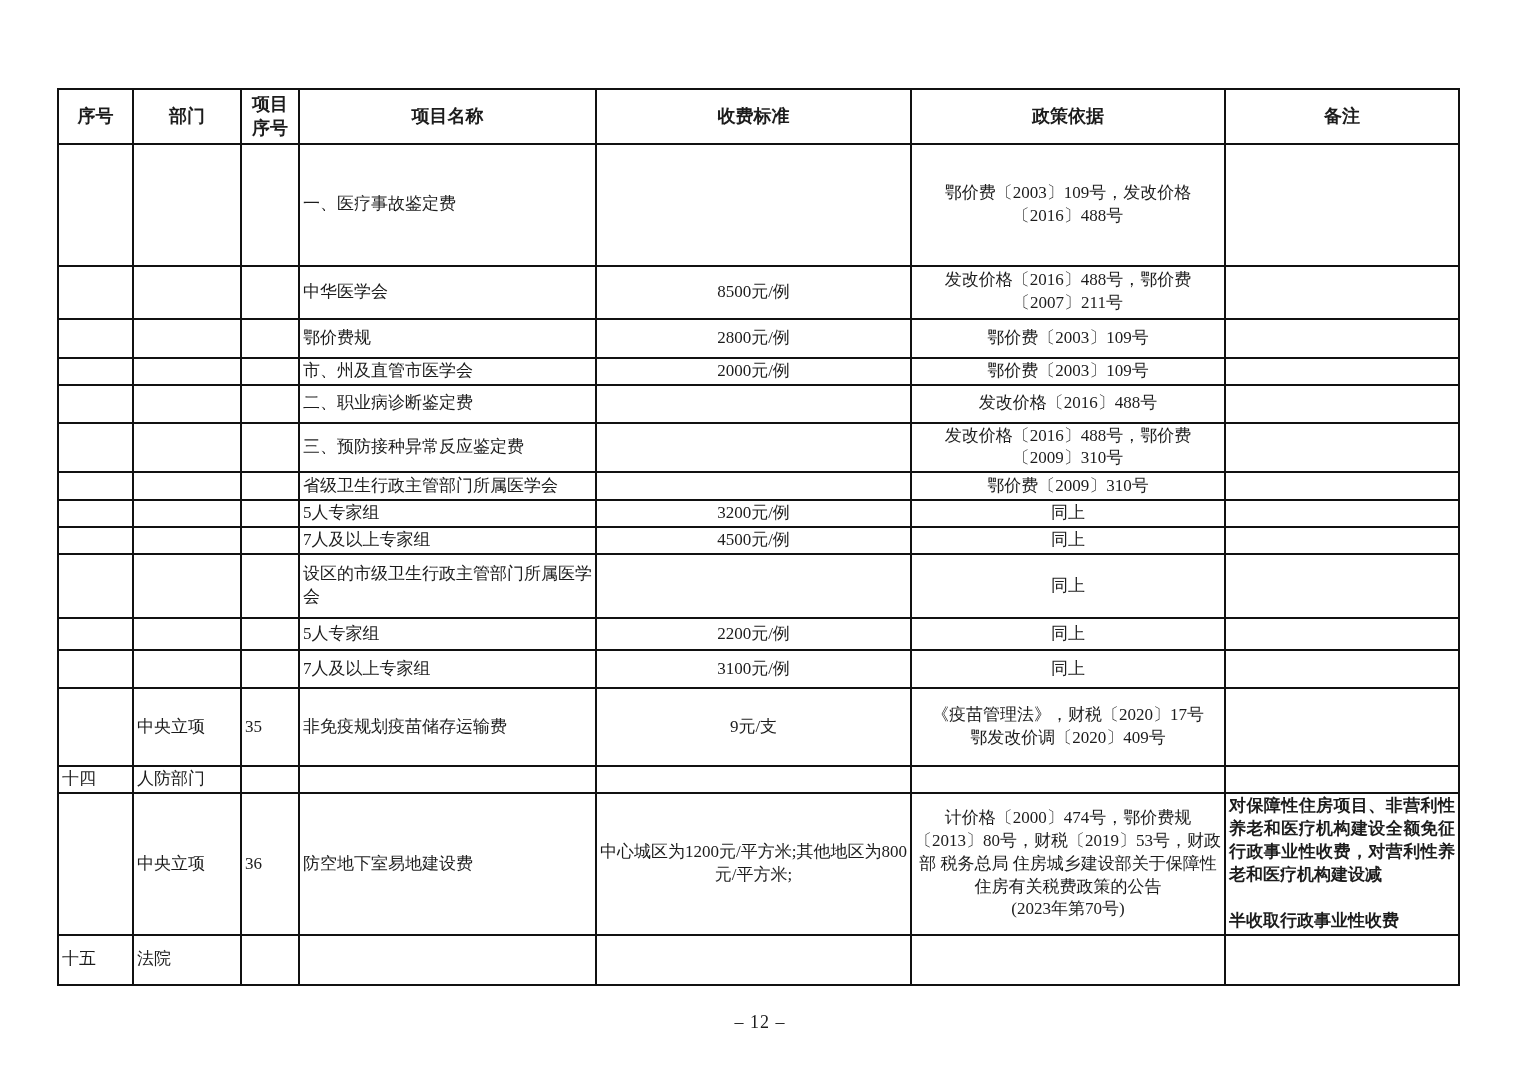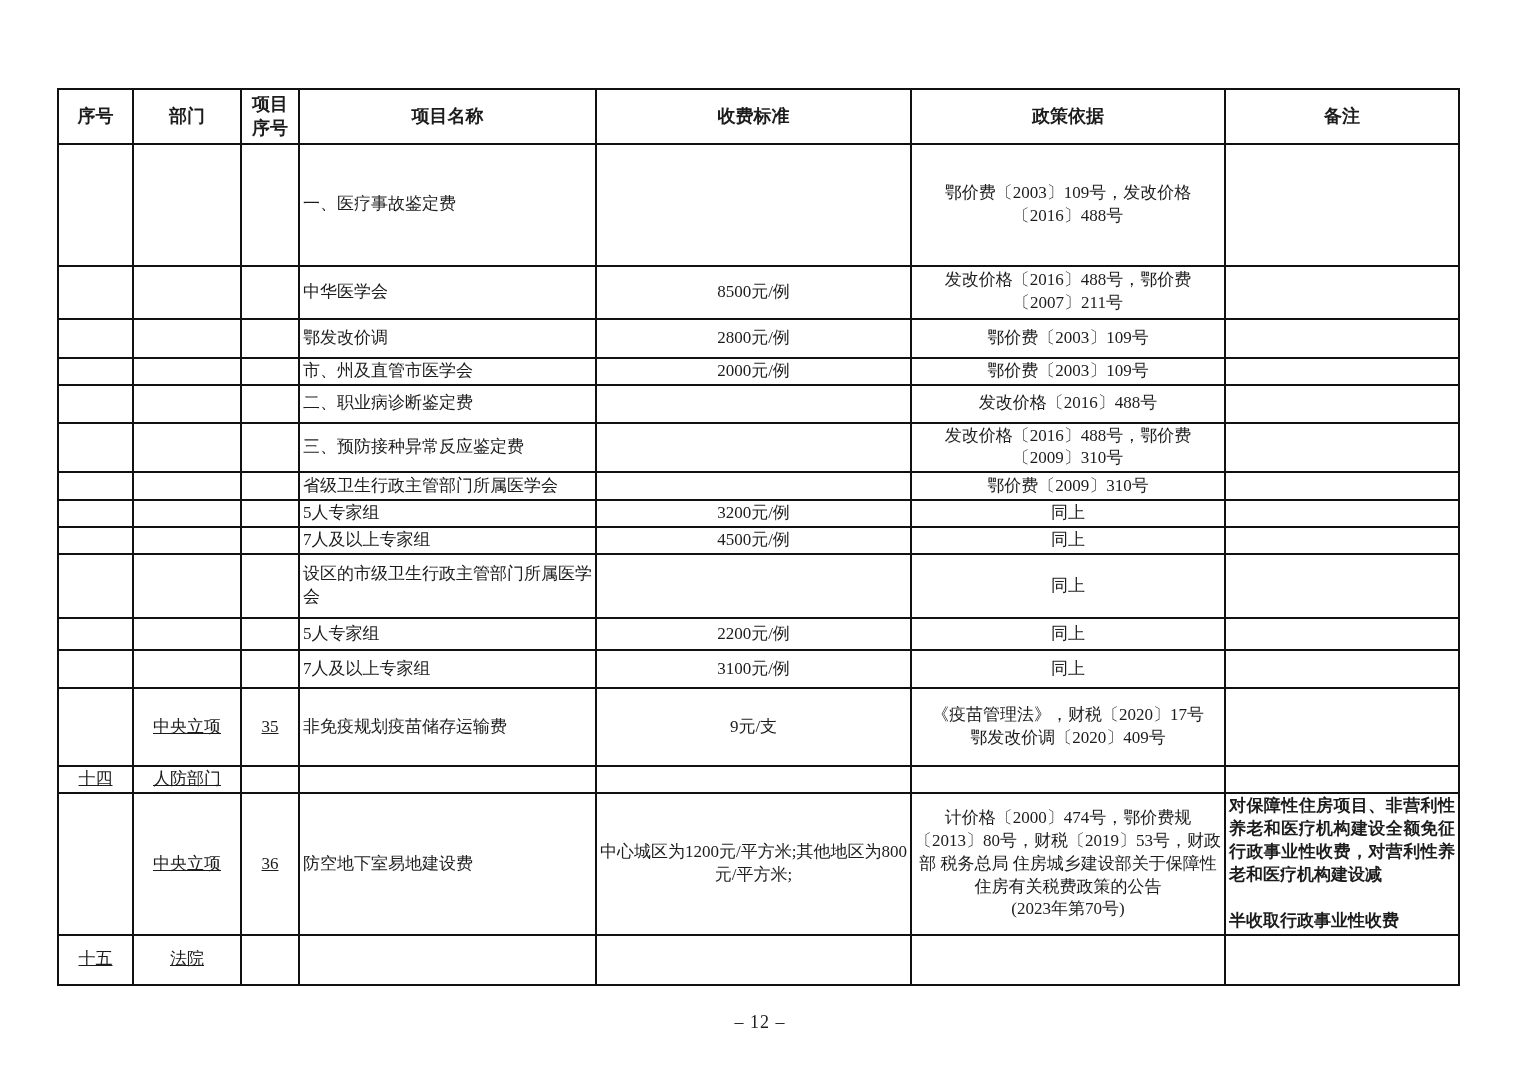--- a/index.html
+++ b/index.html
@@ -52,21 +52,21 @@
   tbody tr:nth-child(9)  { height: 26px; }
   tbody tr:nth-child(10) { height: 64px; }
   tbody tr:nth-child(11) { height: 32px; }
   tbody tr:nth-child(12) { height: 38px; }
   tbody tr:nth-child(13) { height: 78px; }
   tbody tr:nth-child(14) { height: 22px; margin-left: 40px; }
   tbody tr:nth-child(15) { height: 139px; }
   tbody tr:nth-child(16) { height: 50px; }
   tbody tr:nth-child(17) { height: 38px; }
 
-  td.col-sn, td.col-dept, td.col-pn { text-align: center; text-decoration: underline; }
+  td.col-sn, td.col-dept, td.col-pn { text-align: left; }
   td.col-name { text-align: left; padding-left: 5px; padding-right: 4px; }
   td.col-fee { text-align: center; }
   td.col-policy { text-align: center; }
   td.col-remark {
     text-align: justify;
     text-align-last: left;
     padding-left: 6px;
     padding-right: 5px;
     font-size: 17.5px;
     font-weight: bold;
@@ -125,21 +125,21 @@
       <td class="col-pn"></td>
       <td class="col-name">中华医学会</td>
       <td class="col-fee">8500元/例</td>
       <td class="col-policy">发改价格〔2016〕488号，鄂价费〔2007〕211号</td>
       <td class="col-remark"></td>
     </tr>
         <tr>
       <td class="col-sn"></td>
       <td class="col-dept"></td>
       <td class="col-pn"></td>
-      <td class="col-name">鄂发改价调</td>
+      <td class="col-name">鄂价费规</td>
       <td class="col-fee">2800元/例</td>
       <td class="col-policy">鄂价费〔2003〕109号</td>
       <td class="col-remark"></td>
     </tr>
         <tr>
       <td class="col-sn"></td>
       <td class="col-dept"></td>
       <td class="col-pn"></td>
       <td class="col-name">市、州及直管市医学会</td>
       <td class="col-fee">2000元/例</td>

